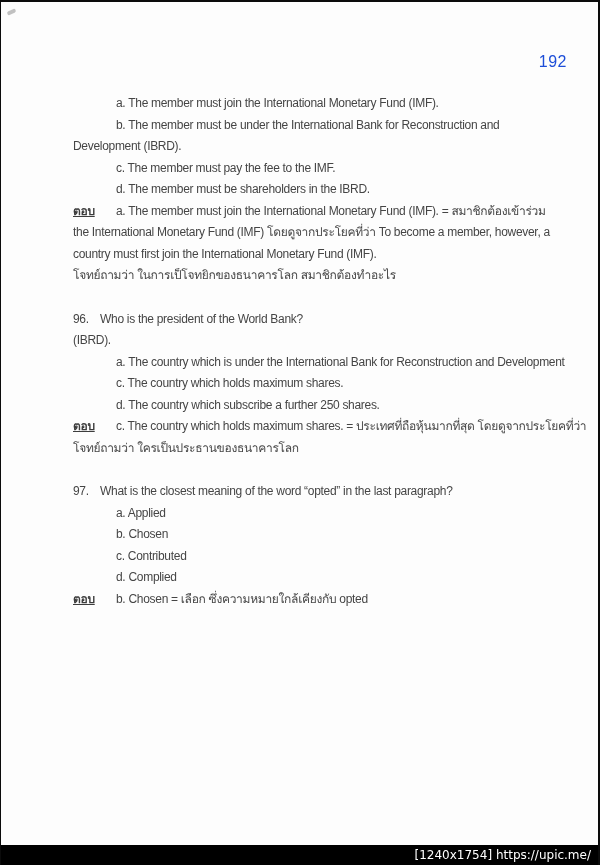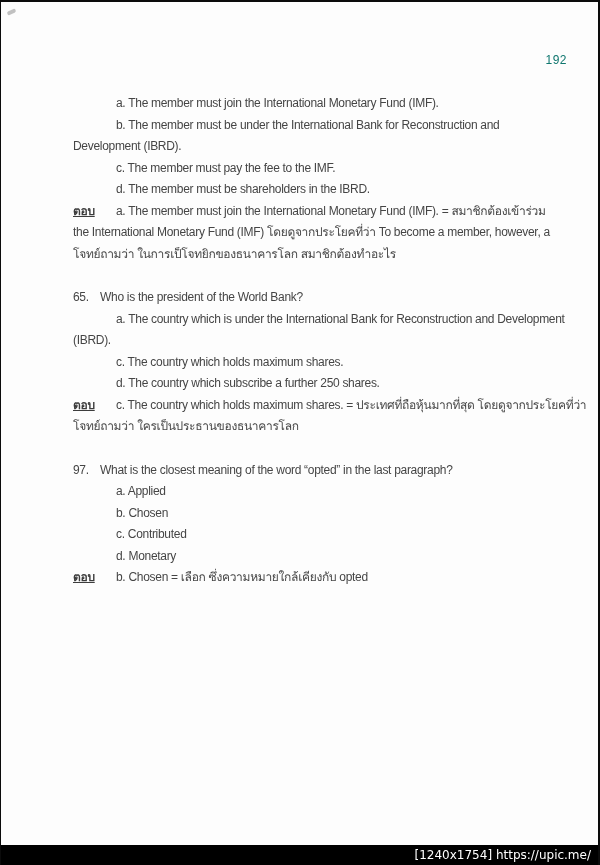--- a/index.html
+++ b/index.html
@@ -13,22 +13,22 @@
     border-top: 2px solid #0b0b0b;
     border-left: 1px solid #0b0b0b;
     border-right: 2px solid #0b0b0b;
     font-family: "Liberation Sans", sans-serif;
     color: #454545;
   }
   .page-number {
     position: absolute;
     top: 51px;
     right: 31px;
-    font-size: 12px;
-    color: #0f766e;
+    font-size: 16px;
+    color: #1d4ed8;
     letter-spacing: 0.5px;
   }
   .content {
     position: absolute;
     top: 91px;
     left: 72px;
     right: 18px;
   }
   .line {
     white-space: nowrap;
@@ -77,45 +77,46 @@
     <div class="qblock">
       <div class="line opt">a. The member must join the International Monetary Fund (IMF).</div>
       <div class="line opt">b. The member must be under the International Bank for Reconstruction and</div>
       <div class="line">Development (IBRD).</div>
       <div class="line opt">c. The member must pay the fee to the IMF.</div>
       <div class="line opt">d. The member must be shareholders in the IBRD.</div>
       <div class="line ans">
         <span class="ans-cell"><span class="u">ตอบ</span></span><span>a. The member must join the International Monetary Fund (IMF). = สมาชิกต้องเข้าร่วม</span>
       </div>
       <div class="line">the International Monetary Fund (IMF) โดยดูจากประโยคที่ว่า To become a member, however, a</div>
+      <div class="line">country must first join the International Monetary Fund (IMF).</div>
       <div class="line">โจทย์ถามว่า ในการเป็โจทยิกของธนาคารโลก สมาชิกต้องทำอะไร</div>
     </div>
 
     <div class="qblock">
       <div class="line q">
-        <span class="qnum">65.</span><span>Who is the president of the World Bank?</span>
+        <span class="qnum">96.</span><span>Who is the president of the World Bank?</span>
       </div>
+      <div class="line">(IBRD).</div>
       <div class="line opt">a. The country which is under the International Bank for Reconstruction and Development</div>
-      <div class="line">(IBRD).</div>
       <div class="line opt">c. The country which holds maximum shares.</div>
       <div class="line opt">d. The country which subscribe a further 250 shares.</div>
       <div class="line ans">
         <span class="ans-cell"><span class="u">ตอบ</span></span><span>c. The country which holds maximum shares. = ประเทศที่ถือหุ้นมากที่สุด โดยดูจากประโยคที่ว่า</span>
       </div>
       <div class="line">โจทย์ถามว่า ใครเป็นประธานของธนาคารโลก</div>
     </div>
 
     <div class="qblock">
       <div class="line q">
         <span class="qnum">97.</span><span>What is the closest meaning of the word “opted” in the last paragraph?</span>
       </div>
       <div class="line opt">a. Applied</div>
       <div class="line opt">b. Chosen</div>
       <div class="line opt">c. Contributed</div>
-      <div class="line opt">d. Monetary</div>
+      <div class="line opt">d. Complied</div>
       <div class="line ans">
         <span class="ans-cell"><span class="u">ตอบ</span></span><span>b. Chosen = เลือก ซึ่งความหมายใกล้เคียงกับ opted</span>
       </div>
     </div>
 
   </div>
 
   <div class="footer-bar">
     <span>[1240x1754] https://upic.me/</span>
   </div>

